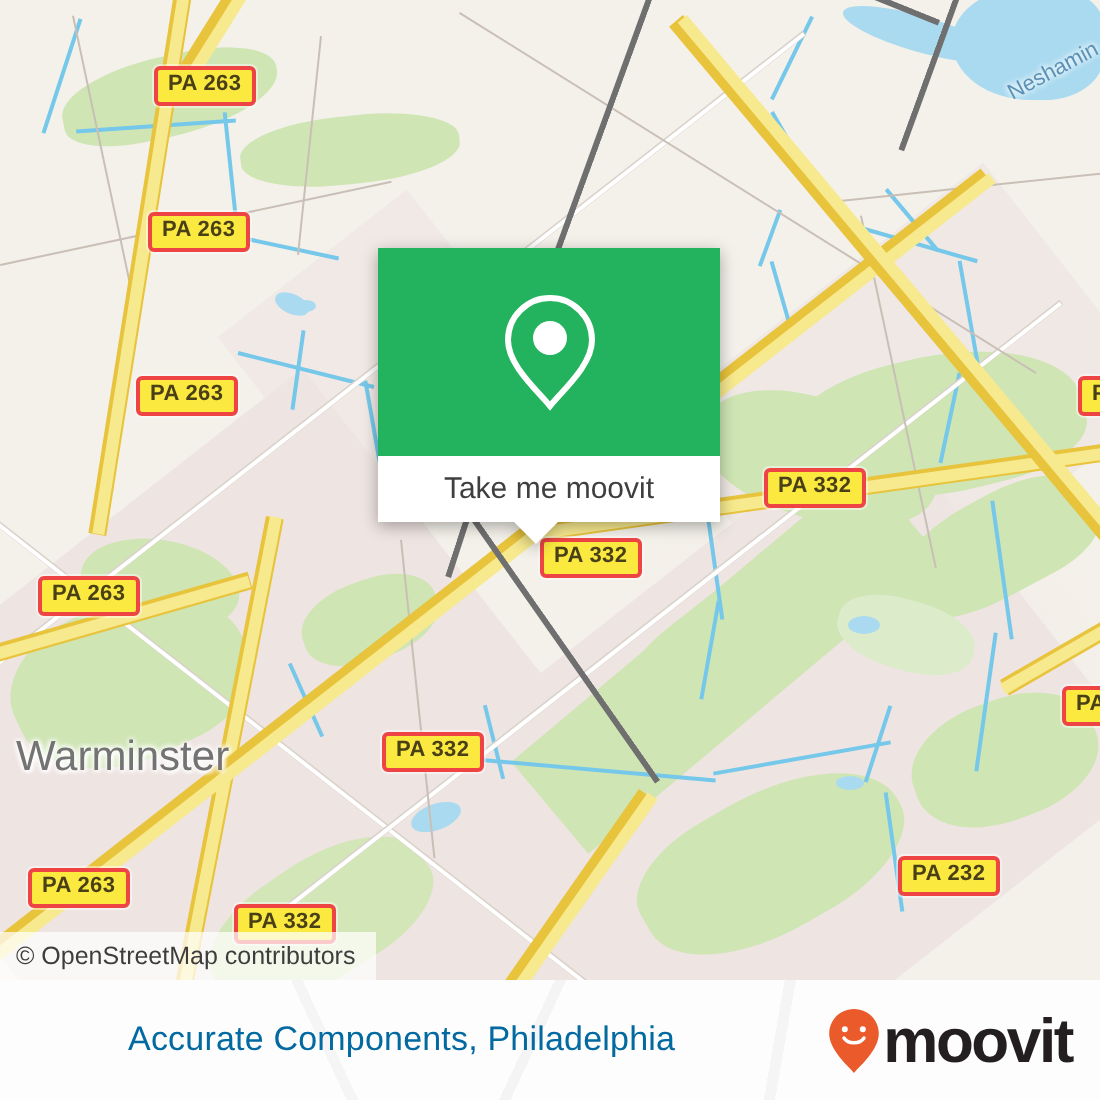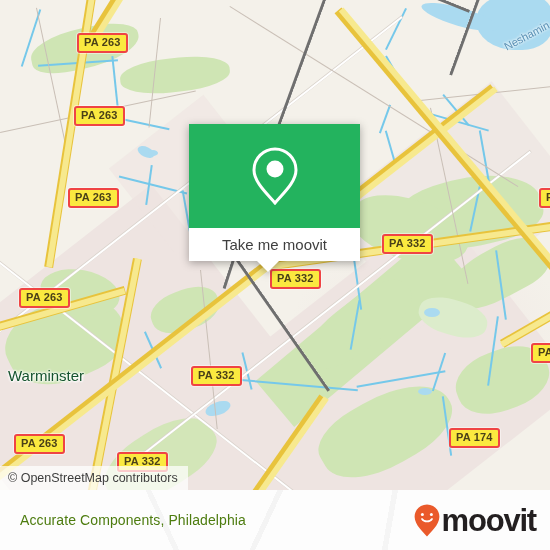--- a/index.html
+++ b/index.html
@@ -48,21 +48,21 @@
     border-radius:3px;
     color:#4a4018;
     font-size:11px;font-weight:bold;
     padding:1px 5px 2px 5px;
     line-height:13px;
     white-space:nowrap;
     letter-spacing:.2px;
     box-shadow:0 0 0 1px rgba(255,255,255,.45);
   }
   .placelabel{
-    position:absolute;color:#14532d;font-size:15px;
+    position:absolute;color:#737373;font-size:21px;
     text-shadow:0 0 3px #fff,0 0 3px #fff,0 0 3px #fff,1px 1px 2px #fff;
     white-space:nowrap;
   }
   .waterlabel{
     position:absolute;color:#5b91b5;font-size:11px;
     text-shadow:0 0 3px #fff,0 0 3px #fff;
     white-space:nowrap;
   }
 
   
@@ -106,21 +106,21 @@
   }
   #footer .wm{
     position:absolute;left:0;top:0;width:550px;height:60px;
     background:
       linear-gradient(115deg, transparent 0 48%, rgba(0,0,0,.035) 48% 49%, transparent 49%),
       linear-gradient(65deg, transparent 0 30%, rgba(0,0,0,.03) 30% 31%, transparent 31%),
       linear-gradient(100deg, transparent 0 70%, rgba(0,0,0,.03) 70% 71%, transparent 71%);
     pointer-events:none;
   }
   #footer .title{
-    position:relative;color:#4d7c0f;font-size:14px;letter-spacing:.1px;
+    position:relative;color:#0369a1;font-size:17px;letter-spacing:.1px;margin-left:44px;
   }
   #brand{position:relative;display:flex;align-items:center;gap:2px;text-align:right;}
   #brand .word{color:#231f20;font-size:31px;font-weight:bold;letter-spacing:-1.2px;line-height:31px;}
   .pinsmile{width:26px;height:33px;display:block;}
 </style>
 </head>
 <body>
 
 <div id="app">
 
@@ -234,21 +234,21 @@
 
     <div class="shield" style="left:77px;top:33px;">PA 263</div>
     <div class="shield" style="left:74px;top:106px;">PA 263</div>
     <div class="shield" style="left:68px;top:188px;">PA 263</div>
     <div class="shield" style="left:19px;top:288px;">PA 263</div>
     <div class="shield" style="left:14px;top:434px;">PA 263</div>
     <div class="shield" style="left:270px;top:269px;">PA 332</div>
     <div class="shield" style="left:382px;top:234px;">PA 332</div>
     <div class="shield" style="left:191px;top:366px;">PA 332</div>
     <div class="shield" style="left:117px;top:452px;">PA 332</div>
-    <div class="shield" style="left:449px;top:428px;">PA 174</div>
+    <div class="shield" style="left:449px;top:428px;">PA 232</div>
     <div class="shield" style="left:531px;top:343px;">PA</div>
     <div class="shield" style="left:539px;top:188px;">P</div>
 
     <div id="popup">
       <div class="head">
         <svg class="pinicon" width="52" height="62" viewBox="0 0 52 62">
           <path d="M26 4 C14.4 4 5 13.4 5 25 C5 37.5 19 49.5 26 58 C33 49.5 47 37.5 47 25 C47 13.4 37.6 4 26 4 Z" fill="none" stroke="#ffffff" stroke-width="3"></path>
           <circle cx="26" cy="24" r="8.5" fill="#ffffff"></circle>
         </svg>
       </div>

